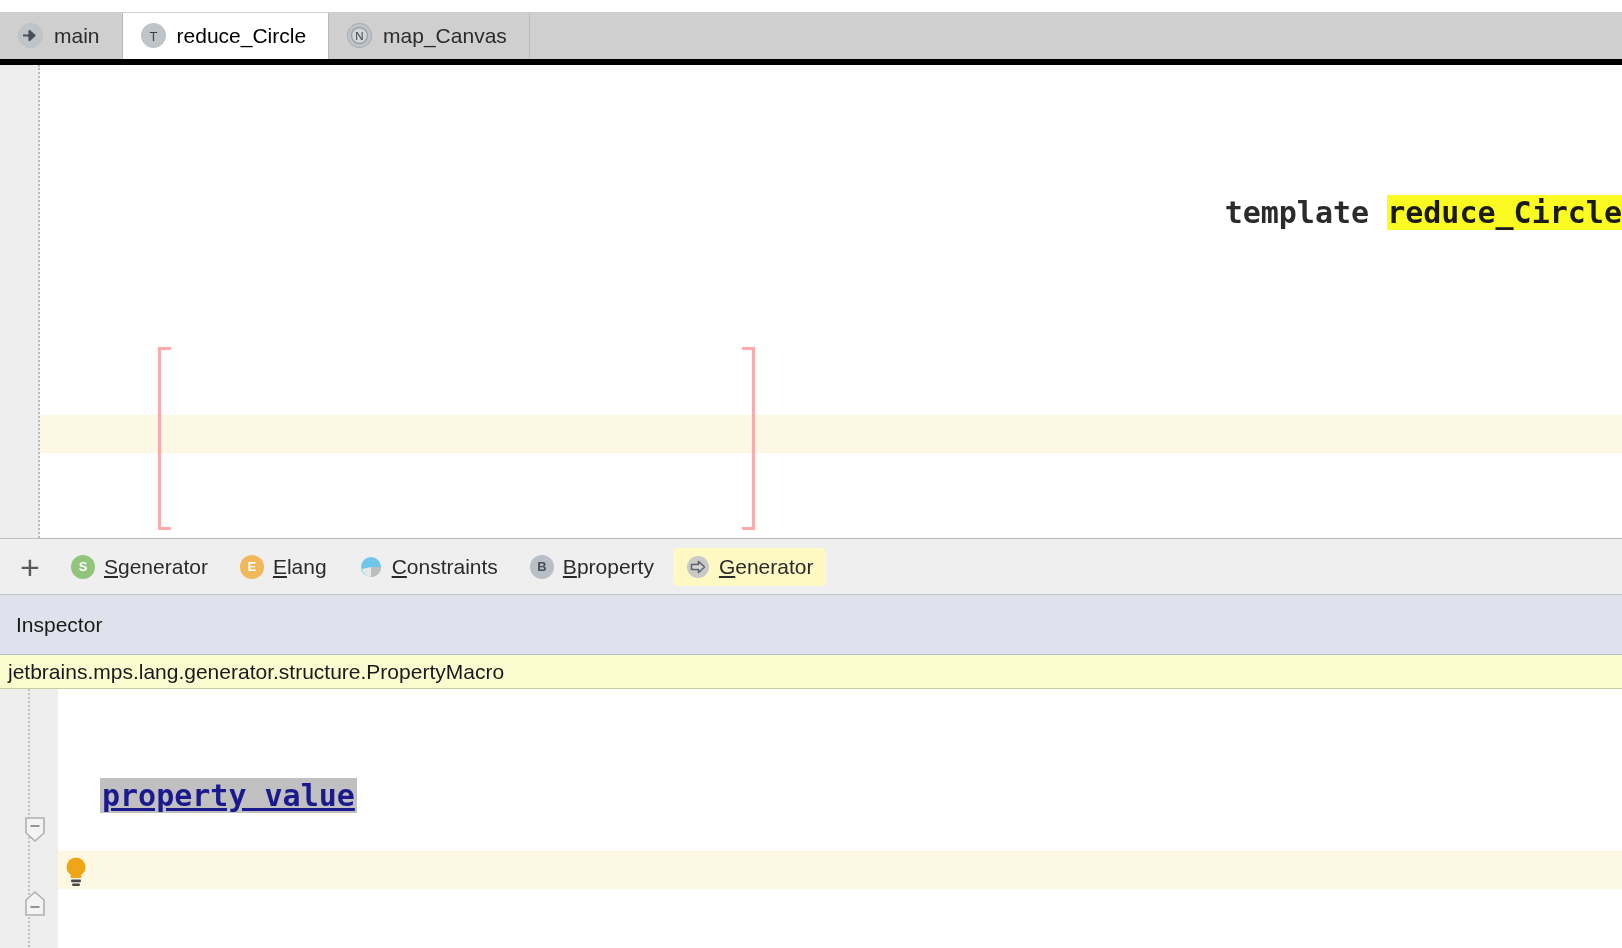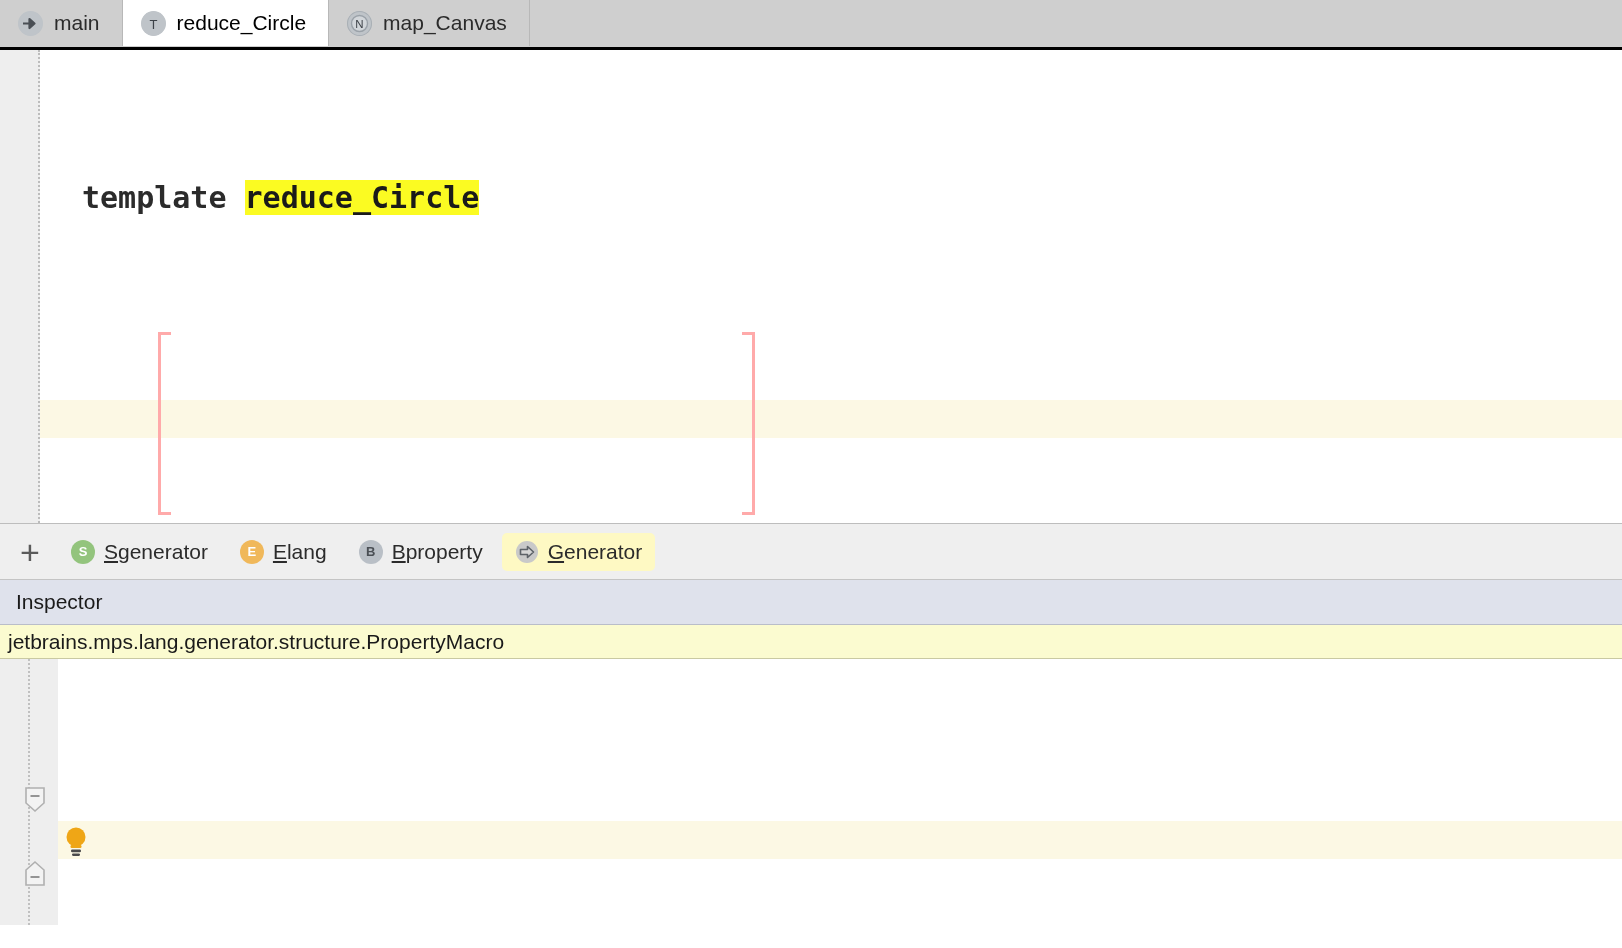--- a/index.html
+++ b/index.html
@@ -14,22 +14,23 @@
     overflow: hidden;
     position: relative;
   }
 
   
   .tabbar {
     position: relative;
     height: 47px;
     background: #cfcfcf;
     display: flex;
-    align-items: flex-start;
-    border-bottom: 3px solid #000000;
+    align-items: center;
+    border-bottom: 6px solid #000000;
+    margin-top: 12px;
   }
   .tab {
     height: 46px;
     display: flex;
     align-items: center;
     gap: 11px;
     padding: 0 22px 0 18px;
     font-size: 21px;
     color: #2b2b2b;
     background: #cfcfcf;
@@ -92,20 +93,21 @@
     border-left: 2px dotted #bcbcbc;
   }
   .editor {
     position: relative;
     flex: 1 1 auto;
     background: #ffffff;
     font-family: "DejaVu Sans Mono", monospace;
     font-size: 30px;
     line-height: 37px;
     overflow: hidden;
+    text-align: right;
   }
   .hl-row {
     position: absolute;
     left: -40px;
     right: 0;
     background: #fcf8e4;
     z-index: 0;
   }
   .code {
     position: relative;
@@ -170,21 +172,21 @@
     flex: 0 0 auto;
   }
   .asp-icon.s { background: #93c47d; }
   .asp-icon.e { background: #f0b85a; }
   .asp-icon.b { background: #b9bfc6; color:#4a4f55; }
   .asp-icon.c { background: transparent; }
   .asp-icon.g { background: transparent; }
 
   
   .inspector-header {
-    height: 45px;
+    height: 60px;
     background: #dfe2ec;
     display: flex;
     align-items: center;
     padding-left: 16px;
     font-size: 21px;
     color: #1a1a1a;
     border-bottom: 1px solid #b9bdc9;
     box-sizing: border-box;
   }
   .node-type-bar {
@@ -336,20 +338,30 @@
   <div class="aspect">
     <span class="asp-icon s">S</span>
     <span><span class="mnem">S</span><span>generator</span></span>
   </div>
 
   <div class="aspect">
     <span class="asp-icon e">E</span>
     <span><span class="mnem">E</span><span>lang</span></span>
   </div>
 
+  <div class="aspect">
+    <span class="asp-icon c">
+      <svg width="24" height="24" viewBox="0 0 24 24">
+        <path d="M12 2 A10 10 0 0 1 12 22 A10 10 0 0 1 12 2 Z" fill="#6fc6e8"></path>
+        <path d="M12 12 L12 22 A10 10 0 0 1 3 14 Z" fill="#e8e8e8"></path>
+        <path d="M12 12 L22 12 A10 10 0 0 1 12 22 Z" fill="#bcbcbc"></path>
+      </svg>
+    </span>
+    <span><span class="mnem">C</span><span>onstraints</span></span>
+  </div>
 
   <div class="aspect">
     <span class="asp-icon b">B</span>
     <span><span class="mnem">B</span><span>property</span></span>
   </div>
 
   <div class="aspect selected">
     <span class="asp-icon g">
       <svg width="24" height="24" viewBox="0 0 24 24">
         <circle cx="12" cy="12" r="11" fill="#c9c9c9"></circle>
@@ -394,20 +406,21 @@
     <div class="bulb" style="top:166px; left:4px;">
       <svg width="28" height="32" viewBox="0 0 28 32">
         <circle cx="14" cy="12" r="9.5" fill="#efa616"></circle>
         <rect x="8.5" y="20" width="11" height="3" rx="1.2" fill="#efa616"></rect>
         <rect x="9" y="24.5" width="10" height="2.8" rx="1.2" fill="#4a4a4a"></rect>
         <rect x="10" y="28.5" width="8" height="2.4" rx="1.1" fill="#4a4a4a"></rect>
       </svg>
     </div>
 
     <div class="ins-code">
+      <div class="ln"><span class="prop-sel">property value</span></div>
       <div class="ln"> </div>
       
       
       
       
     </div>
   </div>
 </div>
 
 </body></html>

